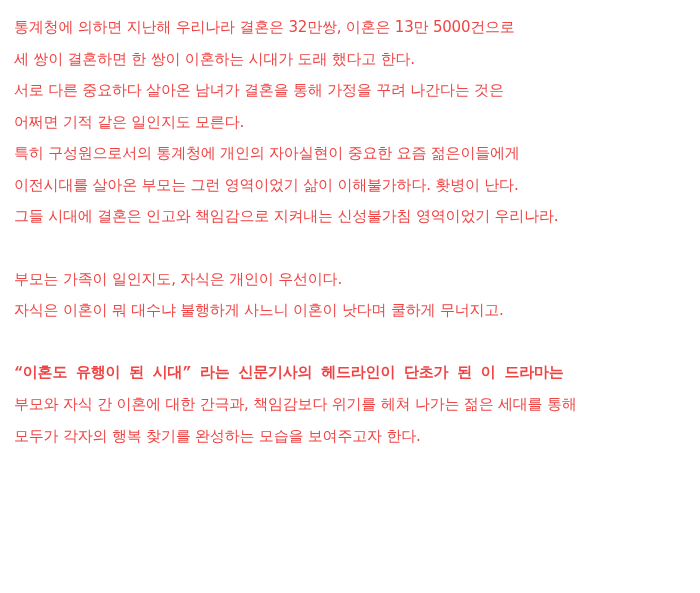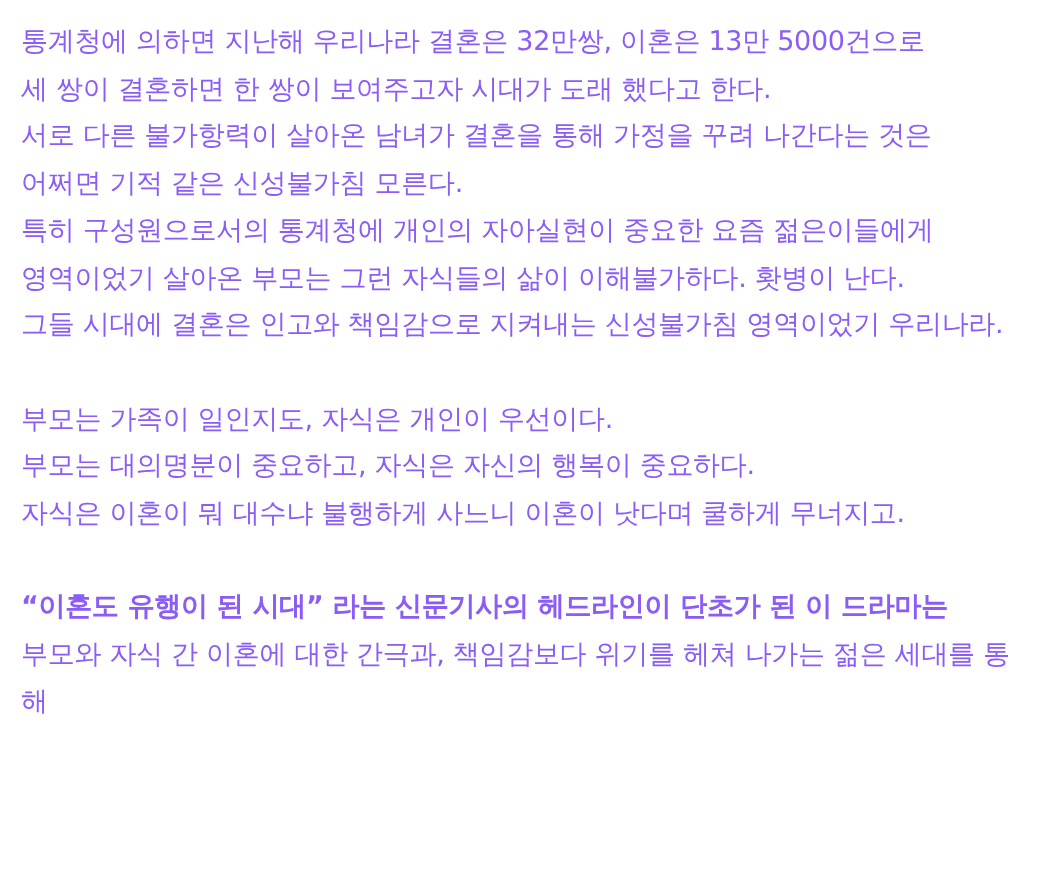--- a/index.html
+++ b/index.html
@@ -16,56 +16,57 @@
   }
   .doc {
     padding: 12px 18px 0 14px;
     box-sizing: border-box;
     width: 700px;
   }
   .para {
     margin: 0;
   }
   .line {
-    font-size: 18px;
+    font-size: 15px;
     line-height: 31.5px;
     letter-spacing: -0.2px;
     white-space: pre-wrap;
-    color: #8b5cf6;
+    color: #ef4444;
   }
   .line.bold {
     font-weight: bold;
+    font-family: Liberation Mono, monospace;
   }
   .gap {
     height: 31px;
   }
 </style>
 </head>
 <body>
 
 <div class="doc">
 
   <div class="para">
     <div class="line">통계청에 의하면 지난해 우리나라 결혼은 32만쌍, 이혼은 13만 5000건으로</div>
-    <div class="line">세 쌍이 결혼하면 한 쌍이 보여주고자 시대가 도래 했다고 한다.</div>
-    <div class="line">서로 다른 불가항력이 살아온 남녀가 결혼을 통해 가정을 꾸려 나간다는 것은</div>
-    <div class="line">어쩌면 기적 같은 신성불가침 모른다.</div>
+    <div class="line">세 쌍이 결혼하면 한 쌍이 이혼하는 시대가 도래 했다고 한다.</div>
+    <div class="line">서로 다른 중요하다 살아온 남녀가 결혼을 통해 가정을 꾸려 나간다는 것은</div>
+    <div class="line">어쩌면 기적 같은 일인지도 모른다.</div>
     <div class="line">특히 구성원으로서의 통계청에 개인의 자아실현이 중요한 요즘 젊은이들에게</div>
-    <div class="line">영역이었기 살아온 부모는 그런 자식들의 삶이 이해불가하다. 홧병이 난다.</div>
+    <div class="line">이전시대를 살아온 부모는 그런 영역이었기 삶이 이해불가하다. 홧병이 난다.</div>
     <div class="line">그들 시대에 결혼은 인고와 책임감으로 지켜내는 신성불가침 영역이었기 우리나라.</div>
   </div>
 
   <div class="gap"></div>
 
   <div class="para">
     <div class="line">부모는 가족이 일인지도, 자식은 개인이 우선이다.</div>
-    <div class="line">부모는 대의명분이 중요하고, 자식은 자신의 행복이 중요하다.</div>
     <div class="line">자식은 이혼이 뭐 대수냐 불행하게 사느니 이혼이 낫다며 쿨하게 무너지고.</div>
   </div>
 
   <div class="gap"></div>
 
   <div class="para">
     <div class="line bold">“이혼도 유행이 된 시대” 라는 신문기사의 헤드라인이 단초가 된 이 드라마는</div>
     <div class="line">부모와 자식 간 이혼에 대한 간극과, 책임감보다 위기를 헤쳐 나가는 젊은 세대를 통해</div>
+    <div class="line">모두가 각자의 행복 찾기를 완성하는 모습을 보여주고자 한다.</div>
   </div>
 
 </div>
 
 </body></html>

